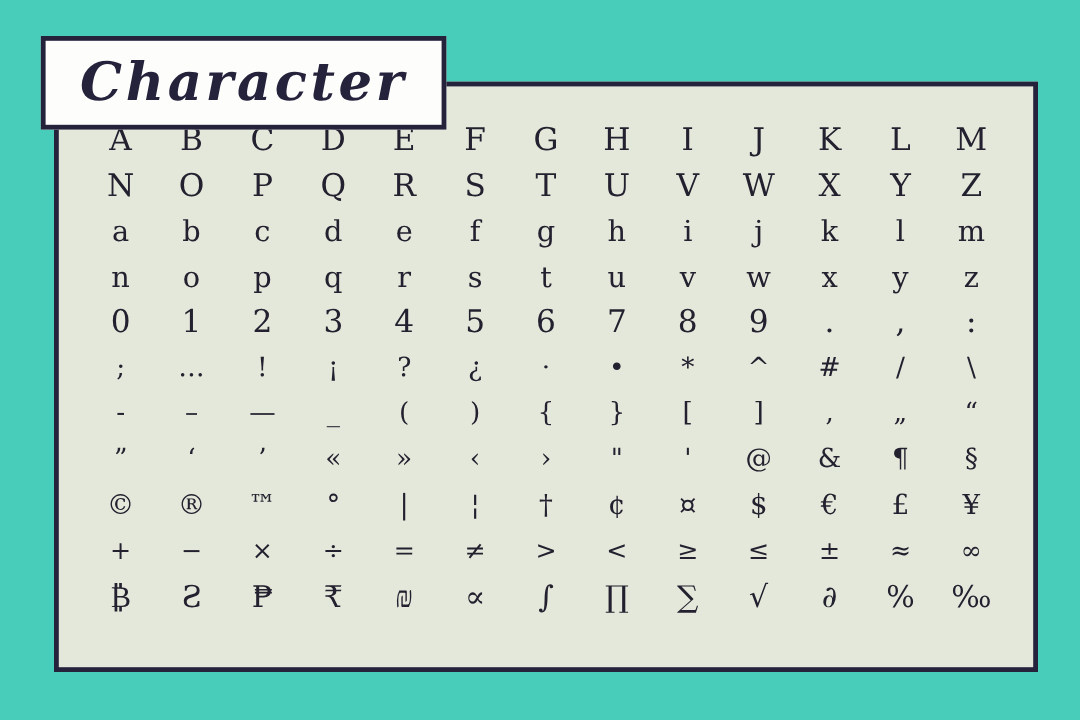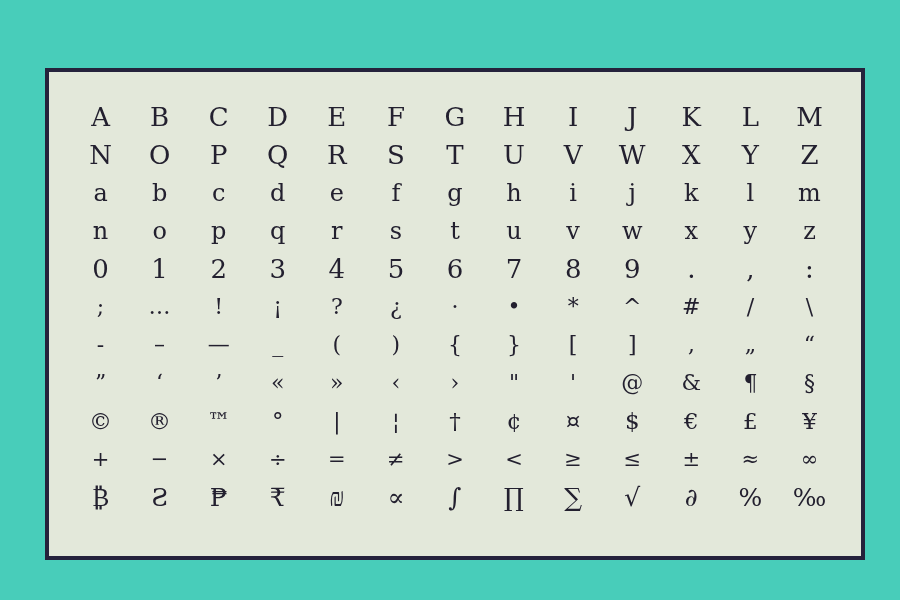--- a/index.html
+++ b/index.html
@@ -295,14 +295,17 @@
           <span class="glyph-cell" style="background-image: linear-gradient(transparent 0%, transparent 44%, rgb(227, 232, 218) 44%, rgb(227, 232, 218) 52%, transparent 52%, transparent 100%);">∏</span>
           <span class="glyph-cell" style="background-image: linear-gradient(transparent 0%, transparent 44%, rgb(227, 232, 218) 44%, rgb(227, 232, 218) 52%, transparent 52%, transparent 100%);">∑</span>
           <span class="glyph-cell" style="background-image: linear-gradient(transparent 0%, transparent 44%, rgb(227, 232, 218) 44%, rgb(227, 232, 218) 52%, transparent 52%, transparent 100%);">√</span>
           <span class="glyph-cell" style="background-image: linear-gradient(transparent 0%, transparent 44%, rgb(227, 232, 218) 44%, rgb(227, 232, 218) 52%, transparent 52%, transparent 100%);">∂</span>
           <span class="glyph-cell" style="background-image: linear-gradient(transparent 0%, transparent 44%, rgb(227, 232, 218) 44%, rgb(227, 232, 218) 52%, transparent 52%, transparent 100%);">%</span>
           <span class="glyph-cell" style="background-image: linear-gradient(transparent 0%, transparent 44%, rgb(227, 232, 218) 44%, rgb(227, 232, 218) 52%, transparent 52%, transparent 100%);">‰</span>
         </div>
       </div>
   </div>
 
+  <div id="title-plate" style="background: rgb(253, 253, 251); border-color: rgb(37, 34, 60);">
+    <span id="title-text" style="background-image: linear-gradient(transparent 0%, transparent 40%, rgb(253, 253, 251) 40%, rgb(253, 253, 251) 50%, transparent 50%, transparent 100%); -webkit-text-fill-color: rgb(37, 34, 60); color: rgb(37, 34, 60);">Character</span>
+  </div>
 
 </div>
 
 </body></html>

